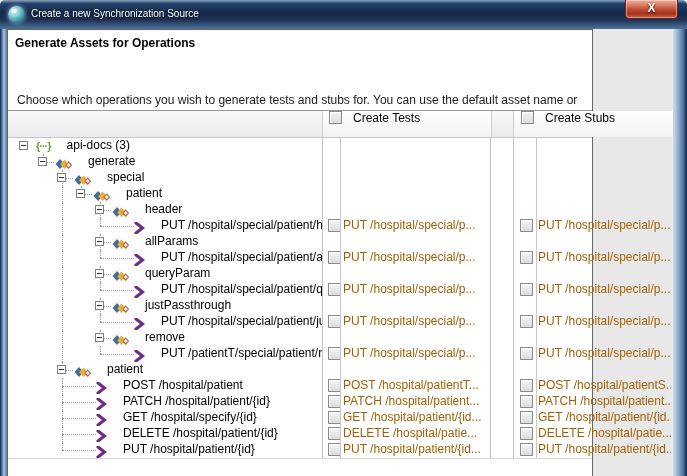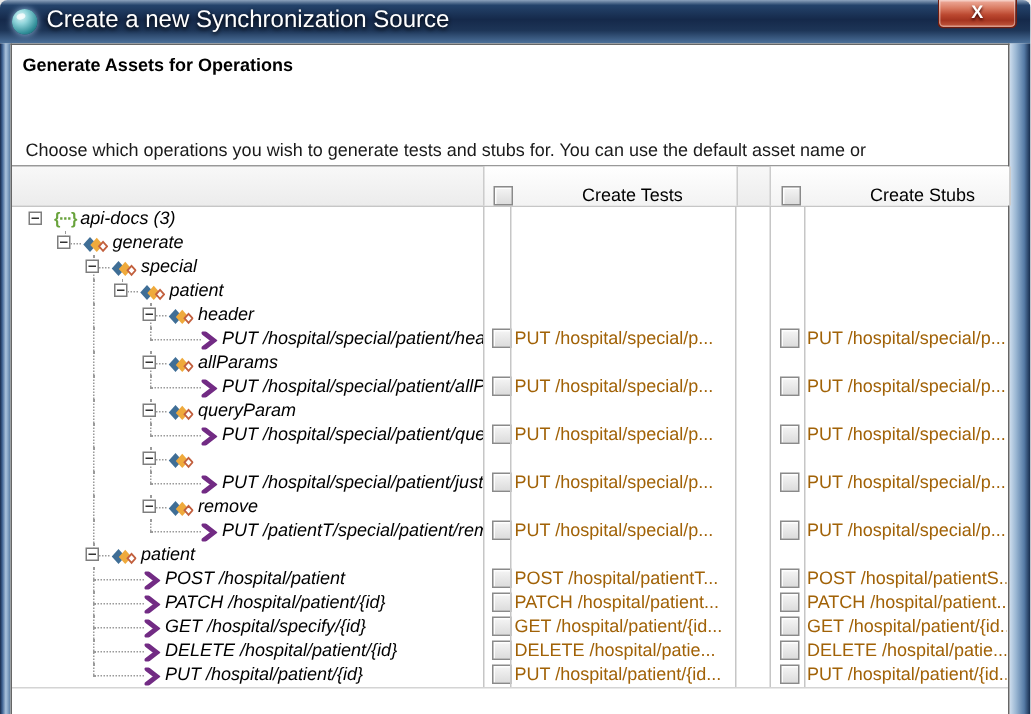--- a/index.html
+++ b/index.html
@@ -9,44 +9,44 @@
 
   
   .titlebar{position:absolute;left:0;top:0;width:687px;height:29px;
     background:linear-gradient(180deg,#8da3bd 0%,#24436b 12%,#15294a 45%,#1d3557 70%,#4d729c 100%);}
   .title-icon{position:absolute;left:8px;top:6px;width:17px;height:17px;border-radius:50%;
     background:radial-gradient(circle at 35% 30%,#e2f6f8 0%,#8fd4da 30%,#2e8b96 70%,#13545e 100%);
     box-shadow:0 0 4px rgba(180,220,255,.8);}
   .title-icon::after{content:"";position:absolute;left:3px;top:3px;width:6px;height:4px;
     border-radius:50%;background:rgba(255,255,255,.75);transform:rotate(-20deg);}
   .title-text{position:absolute;left:31px;top:0;height:44px;line-height:28px;color:#fff;
-    font-size:16px;text-shadow:0 1px 3px #000;white-space:nowrap;}
+    font-size:10px;text-shadow:0 1px 3px #000;white-space:nowrap;}
   .close-btn{position:absolute;left:625px;top:0;width:53px;height:19px;
     border:1px solid #6e1d10;border-top:none;border-radius:0 0 4px 4px;box-sizing:border-box;
     background:linear-gradient(180deg,#f0b0a0 0%,#d97b62 30%,#bb4830 55%,#a53420 75%,#c55c41 100%);
     box-shadow:inset 0 0 0 1px rgba(255,255,255,.4);cursor:pointer;}
   .close-x{display:block;text-align:center;line-height:17px;color:#fff;font-size:12px;
     font-weight:bold;text-shadow:0 1px 2px #300;}
   .frame-left{position:absolute;left:0;top:29px;width:7px;bottom:0;
     background:linear-gradient(90deg,#17294a 0%,#3f6392 22%,#a9c2dc 55%,#86a5c6 75%,#54789f 100%);}
   .frame-right{position:absolute;left:673px;top:29px;width:14px;bottom:0;
     background:linear-gradient(90deg,#cfdeee 0%,#9cb8d4 30%,#567ba6 70%,#1b3254 96%);}
 
   
-  .content{position:absolute;left:7px;top:29px;width:666px;bottom:0;box-sizing:border-box;
+  .content{position:absolute;left:7px;top:29px;width:586px;bottom:0;box-sizing:border-box;
     background:#fff;border:1px solid #666;border-bottom:none;}
   .inst-title{position:absolute;left:7px;top:6px;font-size:12px;font-weight:bold;color:#000;}
   .inst-desc{position:absolute;left:9px;top:27px;font-size:12px;line-height:20px;color:#1a1a1a;white-space:nowrap;margin-top:33px;}
 
   
   .thead{position:absolute;left:0;top:80px;right:0;height:28px;box-sizing:border-box;
     background:linear-gradient(180deg,#f8f8f8,#ececec);
     border-top:1px solid #999;border-bottom:1px solid #c6c6c6;}
   .th-cell{position:absolute;top:0;bottom:0;background:linear-gradient(180deg,#fff,#f3f3f3);
-    border-left:1px solid #ccc;border-right:1px solid #ccc;display:flex;align-items:flex-end;gap:35px;}
+    border-left:1px solid #ccc;border-right:1px solid #ccc;display:flex;align-items:flex-start;}
   .th-tests{left:314px;width:168px;}
   .th-stubs{left:505px;width:159px;}
   .th-label{font-size:12px;color:#000;margin-left:11px;}
 
   
   .tbody{position:absolute;left:0;top:108px;right:0;height:320px;
     border-bottom:1px solid #d4d4d4;}
   .colline{position:absolute;top:108px;height:320px;width:0;border-left:1px solid #c6c6c6;}
 
   .row{position:relative;height:16px;width:100%;}
@@ -58,21 +58,21 @@
   .ec{width:42px;flex:0 0 42px;position:relative;}
   .vl{position:absolute;left:8px;top:0;border-left:1px dotted #9a9a9a;}
   .vh{height:8px;} .vf{height:16px;}
   .hl{position:absolute;left:8px;right:0;top:8px;border-top:1px dotted #9a9a9a;}
   .exp{position:absolute;left:3px;top:3px;width:9px;height:9px;box-sizing:border-box;
     border:1px solid #7e7e7e;background:#fff;cursor:pointer;}
   .exp::after{content:"";position:absolute;left:1px;top:3px;width:5px;height:1px;background:#333;}
   .nodeicon{flex:0 0 auto;margin:2px 0 0 1px;}
   .apiicon{flex:0 0 auto;font-size:11px;font-weight:bold;color:#69a33c;line-height:16px;margin-left:1px;letter-spacing:-1px;}
   .arrow{flex:0 0 auto;margin-top:2px;}
-  .tlabel{font-size:12px;line-height:15px;color:#000;white-space:nowrap;margin-left:3px;cursor:default;font-style:italic;}
+  .tlabel{font-size:12px;line-height:15px;color:#000;white-space:nowrap;margin-left:16px;cursor:default;}
 
   .cb{position:absolute;width:13px;height:13px;top:1px;box-sizing:border-box;
     border:1px solid #8a8a8a;background:linear-gradient(180deg,#f5f5f5,#dcdcdc);
     box-shadow:inset 1px 1px 0 rgba(255,255,255,.9);cursor:pointer;}
   .cb1{left:320px;} .cb2{left:512px;}
   .nm{position:absolute;top:0;height:16px;line-height:15px;font-size:12px;color:#a16207;
     white-space:nowrap;overflow:hidden;}
   .nm1{left:335px;width:146px;} .nm2{left:530px;width:133px;}
 </style>
 </head>
@@ -312,20 +312,21 @@
             <div class="cc">
               <div class="vl vf"></div>
               <div class="hl"></div>
               <div class="exp"></div>
             </div>
             <span class="nodeicon"><svg width="17" height="12" viewBox="0 0 17 12">
   <path d="M5 1 L9.5 6 L5 11 L0.5 6 Z" fill="#3f6e96"></path>
   <path d="M9.5 1.5 L13.8 6.3 L9.5 11 L5.2 6.3 Z" fill="#efaa3c"></path>
   <path d="M13.7 4.2 L16.4 7.2 L13.7 10.2 L11 7.2 Z" fill="#fff" stroke="#c2603e" stroke-width="1.2"></path>
 </svg></span>
+            <span class="tlabel">justPassthrough</span>
           </div>
         </div>
         <div class="row">
           <div class="treepart">
             <div class="sp"></div>
             <div class="sp"></div>
             <div class="sp">
               <div class="gl"></div>
             </div>
             <div class="sp"></div>

